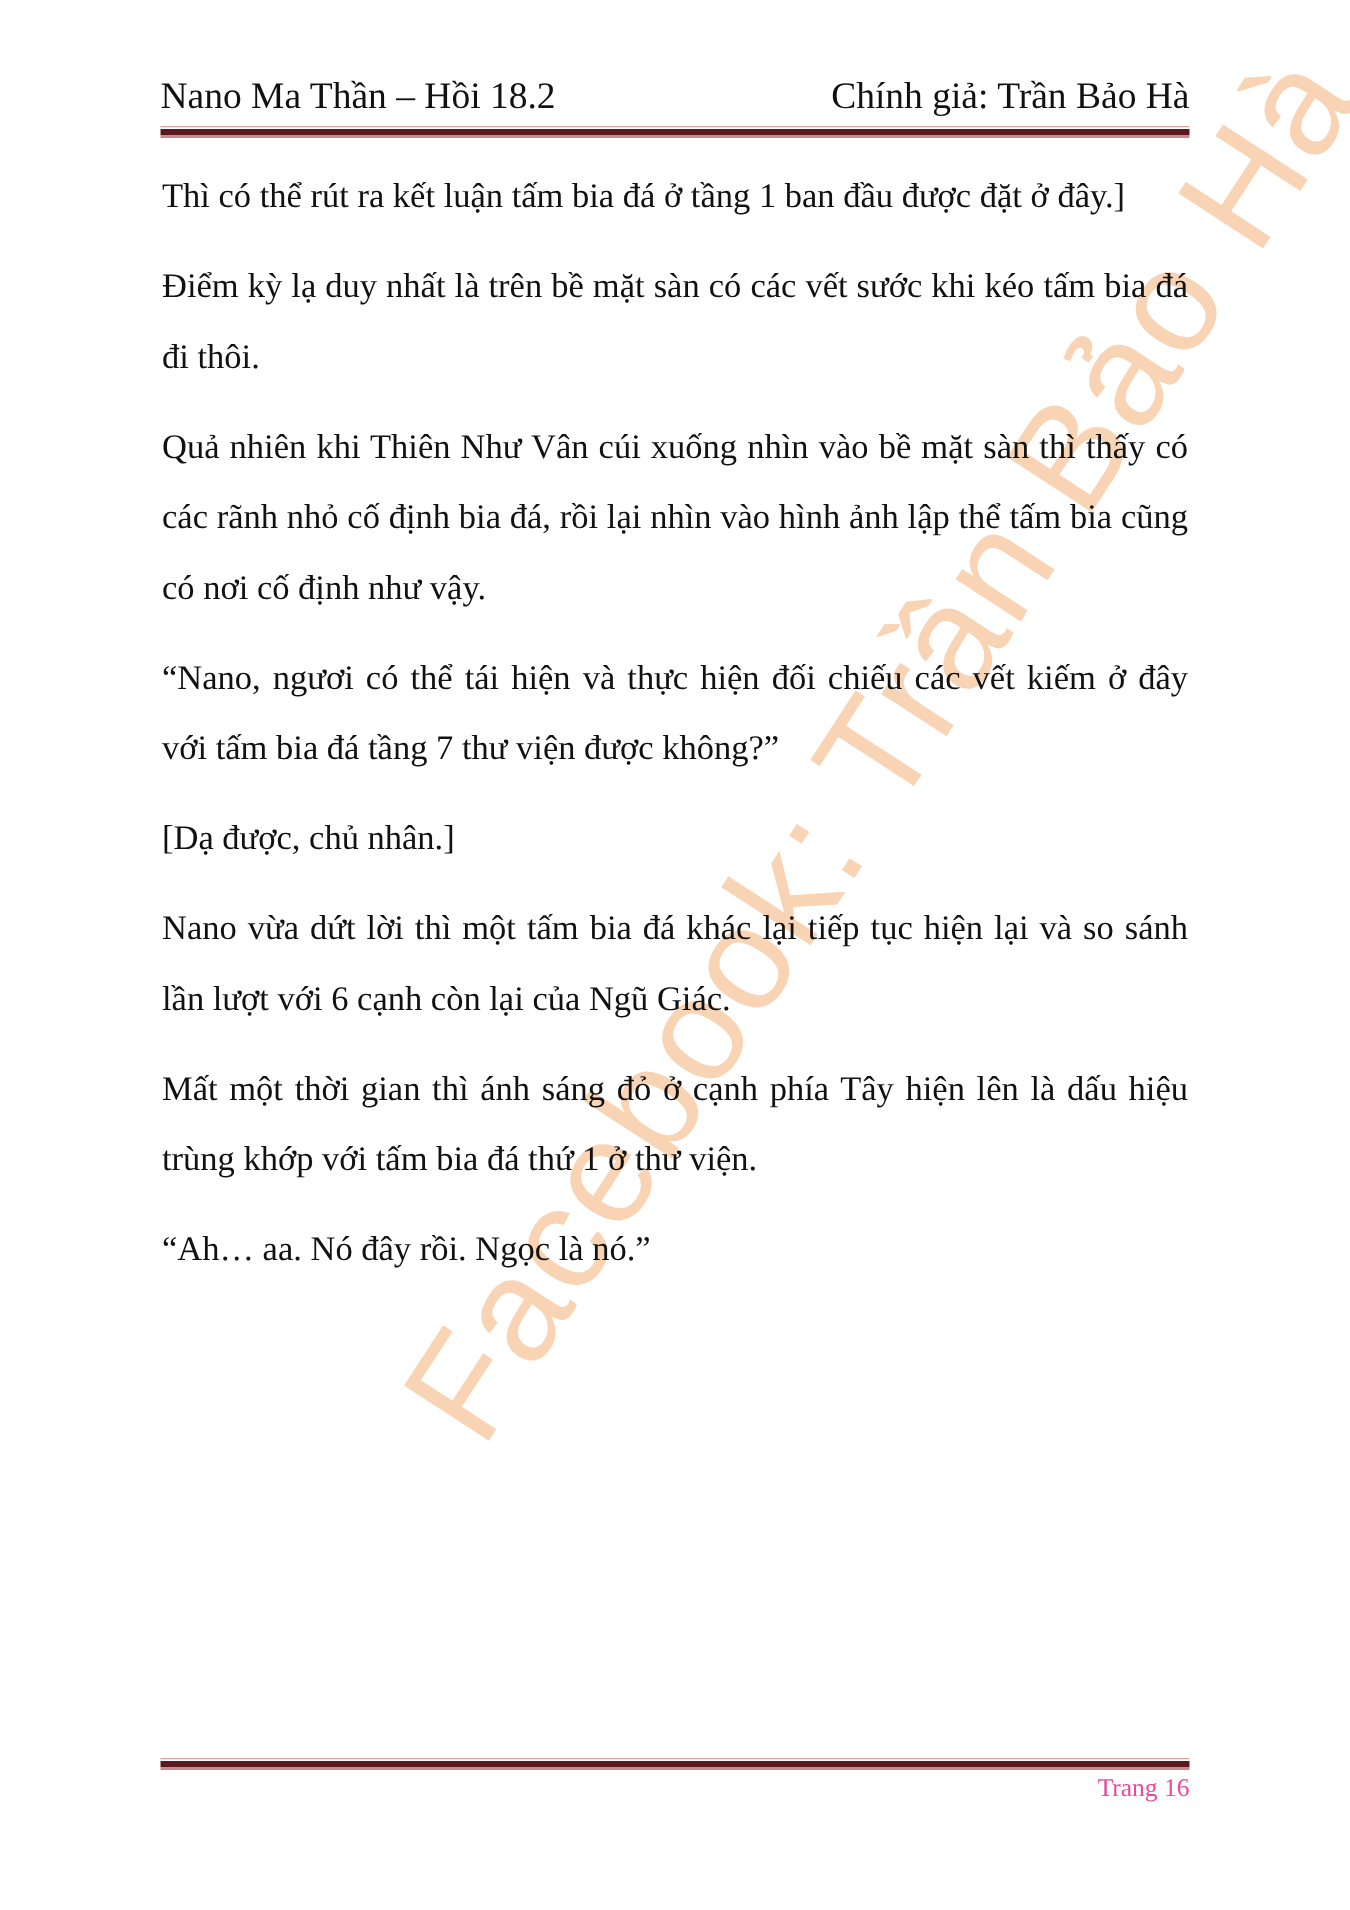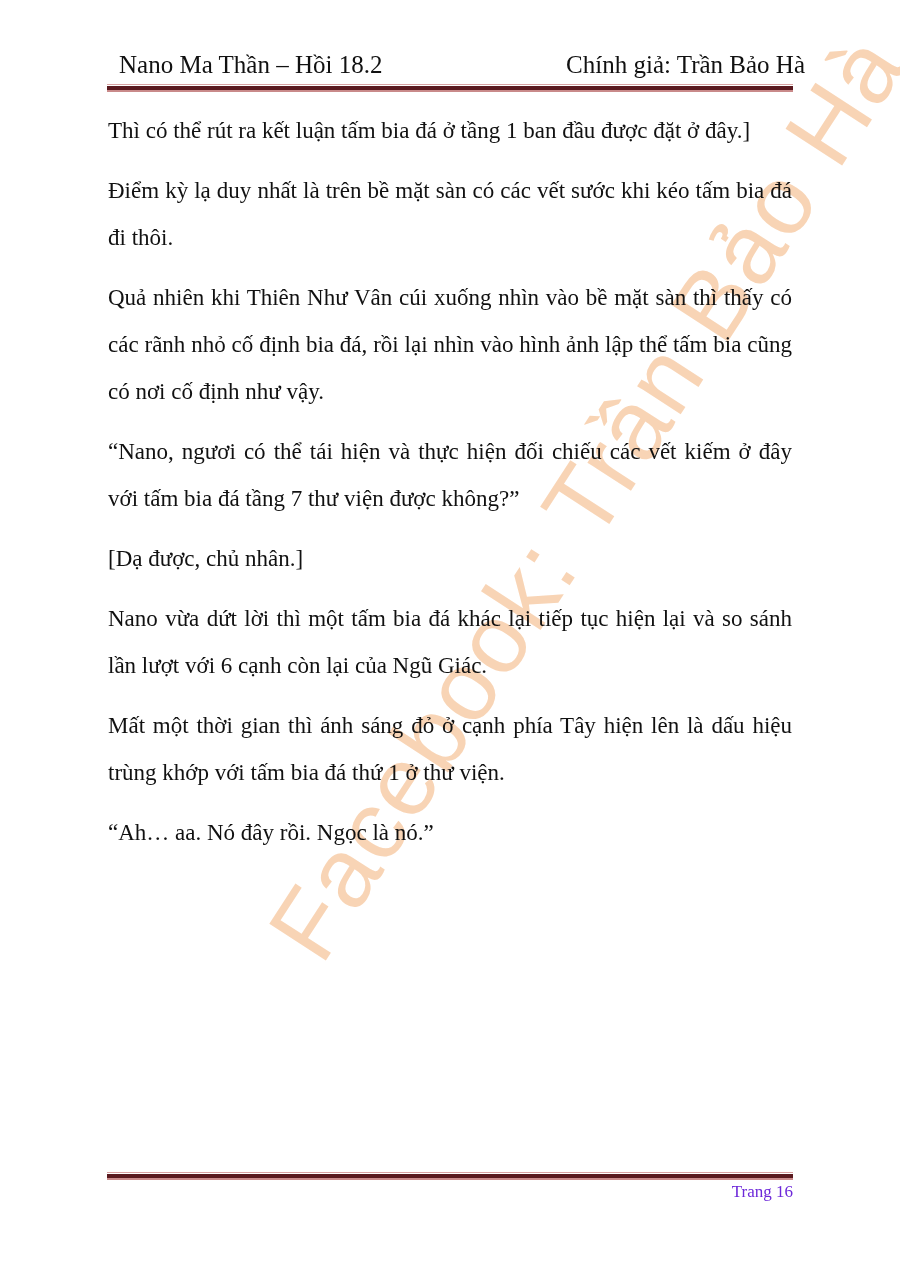--- a/index.html
+++ b/index.html
@@ -16,21 +16,21 @@
       color: #111111;
     }
     .page {
       position: absolute;
       left: 0; top: 0;
       width: 900px;
       height: 1273px;
     }
     .header {
       position: absolute;
-      left: 119px;
+      left: 107px;
       top: 48px;
       width: 686px;
       height: 32px;
       display: flex;
       justify-content: space-between;
       align-items: flex-end;
       font-size: 25px;
       line-height: 30px;
       color: #111111;
       gap: 44px;
@@ -63,21 +63,21 @@
       padding: 0;
     }
     .footer {
       position: absolute;
       left: 107px;
       top: 1180px;
       width: 686px;
       text-align: right;
       font-size: 17px;
       line-height: 24px;
-      color: #6d28d9;
+      color: #ec4899;
     }
     .watermark {
       position: absolute;
       left: 120px;
       top: 580px;
       width: 760px;
       text-align: center;
       font-family: "Liberation Sans", "DejaVu Sans", sans-serif;
       font-size: 98px;
       line-height: 100px;

